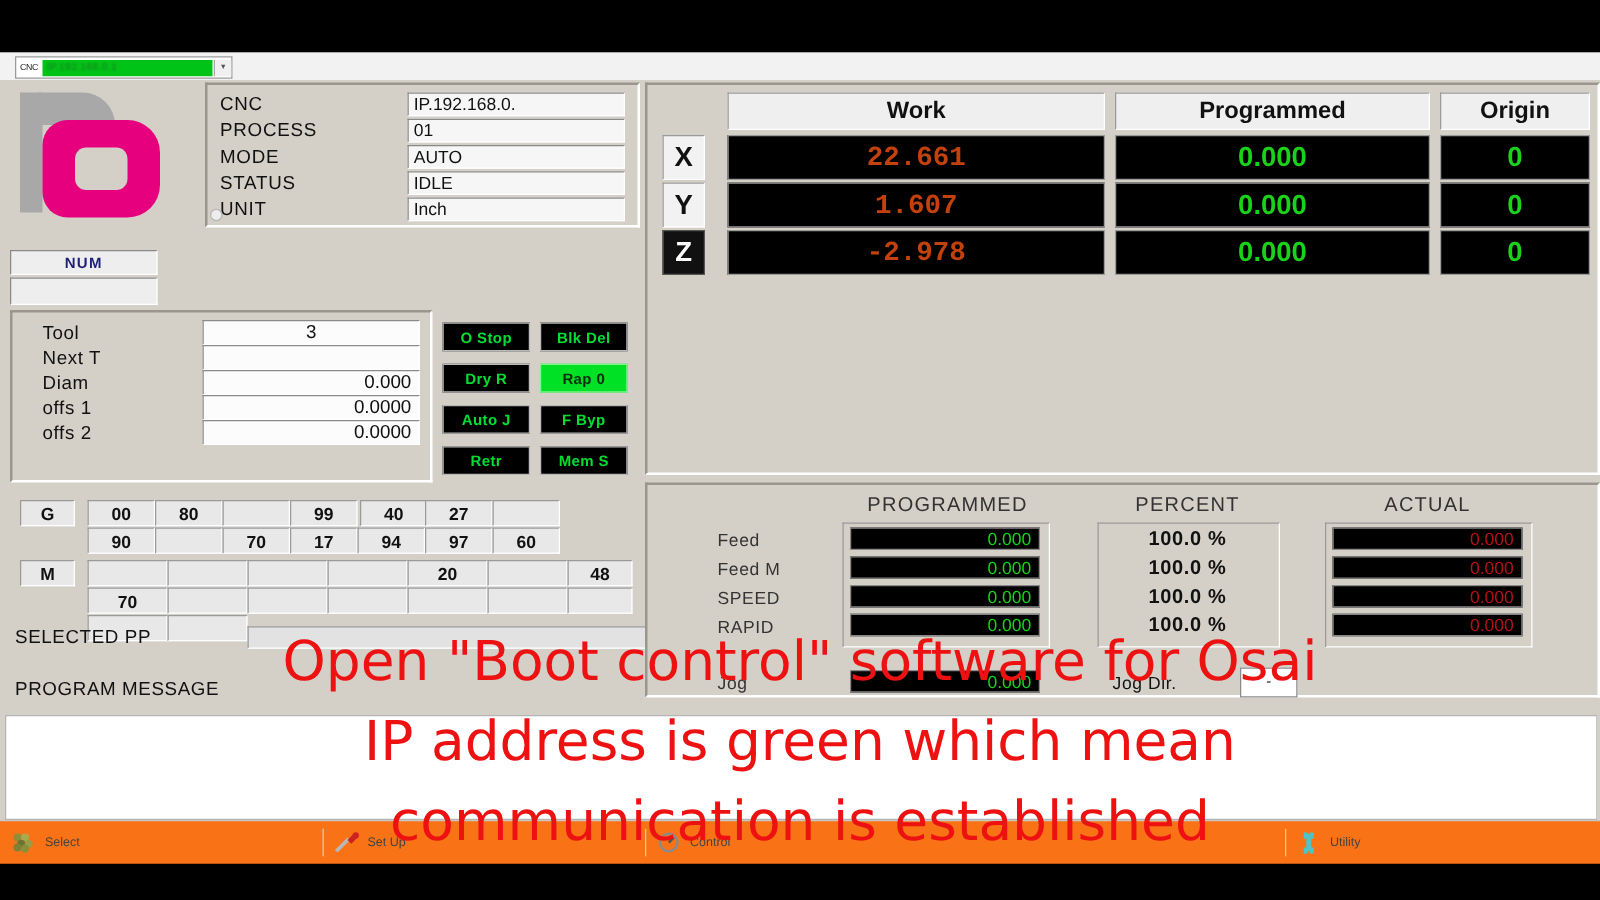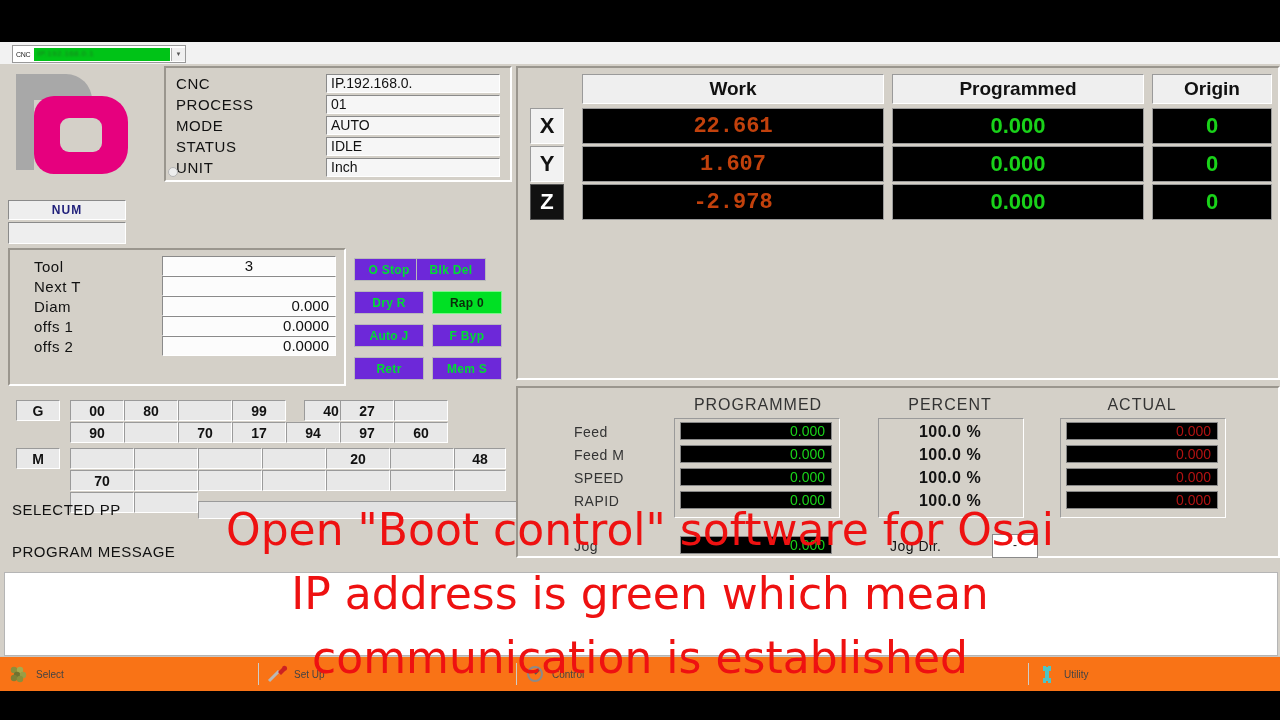--- a/index.html
+++ b/index.html
@@ -43,21 +43,21 @@
   .procdot{position:absolute;left:164px;top:101px;width:8px;height:8px;border-radius:50%;background:#ededed;border:1px solid #b5b5b5;z-index:5;}
 
   
   #toolpanel{position:absolute;left:4px;top:182px;width:334px;height:134px;}
   .toolrow{position:absolute;left:24px;height:20px;display:flex;align-items:center;width:302px;}
   .toollabel{font-size:15px;color:#111;width:128px;letter-spacing:0.5px;}
   .toolval{flex:1;height:18px;background:#fcfcfc;border:1px solid;border-color:#8a8a8a #ffffff #ffffff #8a8a8a;font-size:15px;color:#111;text-align:right;padding-right:6px;line-height:17px;}
 
   
   #btnpanel{position:absolute;left:348px;top:190px;width:160px;height:134px;}
-  .ledbtn{position:absolute;width:68px;height:21px;background:#6d28d9;border:1px solid #b9b9b9;color:#00dd33;font-size:12px;font-weight:bold;display:flex;align-items:center;justify-content:center;letter-spacing:0.3px;}
+  .ledbtn{position:absolute;width:68px;height:21px;background:#000000;border:1px solid #b9b9b9;color:#00dd33;font-size:12px;font-weight:bold;display:flex;align-items:center;justify-content:center;letter-spacing:0.3px;}
   .ledbtn.on{background:#00e024;color:#0a2d0a;border-color:#7df58b;}
 
   
   #gmpanel{position:absolute;left:4px;top:330px;width:504px;height:110px;}
   .gmcell{position:absolute;height:19px;background:#e8e8e8;border:1px solid;border-color:#9a9a9a #ffffff #ffffff #9a9a9a;font-size:14px;color:#111;display:flex;align-items:center;justify-content:center;font-weight:bold;}
   .gmkey{width:42px;}
   .gmval{width:52px;}
 
   
   .pprow{position:absolute;left:8px;height:19px;display:flex;align-items:center;}
@@ -165,38 +165,38 @@
           <span class="toolval">0.0000</span>
         </div>
         <div class="toolrow" style="top:86px;">
           <span class="toollabel">offs 2</span>
           <span class="toolval">0.0000</span>
         </div>
       </div>
 
       <div id="btnpanel">
         <div class="ledbtn" style="left:2px;top:2px;">O Stop</div>
-        <div class="ledbtn" style="left:64px;top:2px;">Blk Del</div>
+        <div class="ledbtn" style="left:80px;top:2px;">Blk Del</div>
         <div class="ledbtn" style="left:2px;top:35px;">Dry R</div>
         <div class="ledbtn on" style="left:80px;top:35px;">Rap 0</div>
         <div class="ledbtn" style="left:2px;top:68px;">Auto J</div>
         <div class="ledbtn" style="left:80px;top:68px;">F Byp</div>
         <div class="ledbtn" style="left:2px;top:101px;">Retr</div>
         <div class="ledbtn" style="left:80px;top:101px;">Mem S</div>
       </div>
 
       <div id="gmpanel">
         <div class="gmcell gmkey" style="left:8px;top:4px;">G</div>
         <div class="gmcell gmkey" style="left:8px;top:52px;">M</div>
 
         <div class="gmcell gmval" style="left:62px;top:4px;">00</div>
         <div class="gmcell gmval" style="left:116px;top:4px;">80</div>
         <div class="gmcell gmval" style="left:170px;top:4px;"></div>
         <div class="gmcell gmval" style="left:224px;top:4px;">99</div>
-        <div class="gmcell gmval" style="left:296px;top:4px;">40</div>
+        <div class="gmcell gmval" style="left:280px;top:4px;">40</div>
         <div class="gmcell gmval" style="left:332px;top:4px;">27</div>
         <div class="gmcell gmval" style="left:386px;top:4px;"></div>
 
         <div class="gmcell gmval" style="left:62px;top:26px;">90</div>
         <div class="gmcell gmval" style="left:116px;top:26px;"></div>
         <div class="gmcell gmval" style="left:170px;top:26px;">70</div>
         <div class="gmcell gmval" style="left:224px;top:26px;">17</div>
         <div class="gmcell gmval" style="left:278px;top:26px;">94</div>
         <div class="gmcell gmval" style="left:332px;top:26px;">97</div>
         <div class="gmcell gmval" style="left:386px;top:26px;">60</div>

